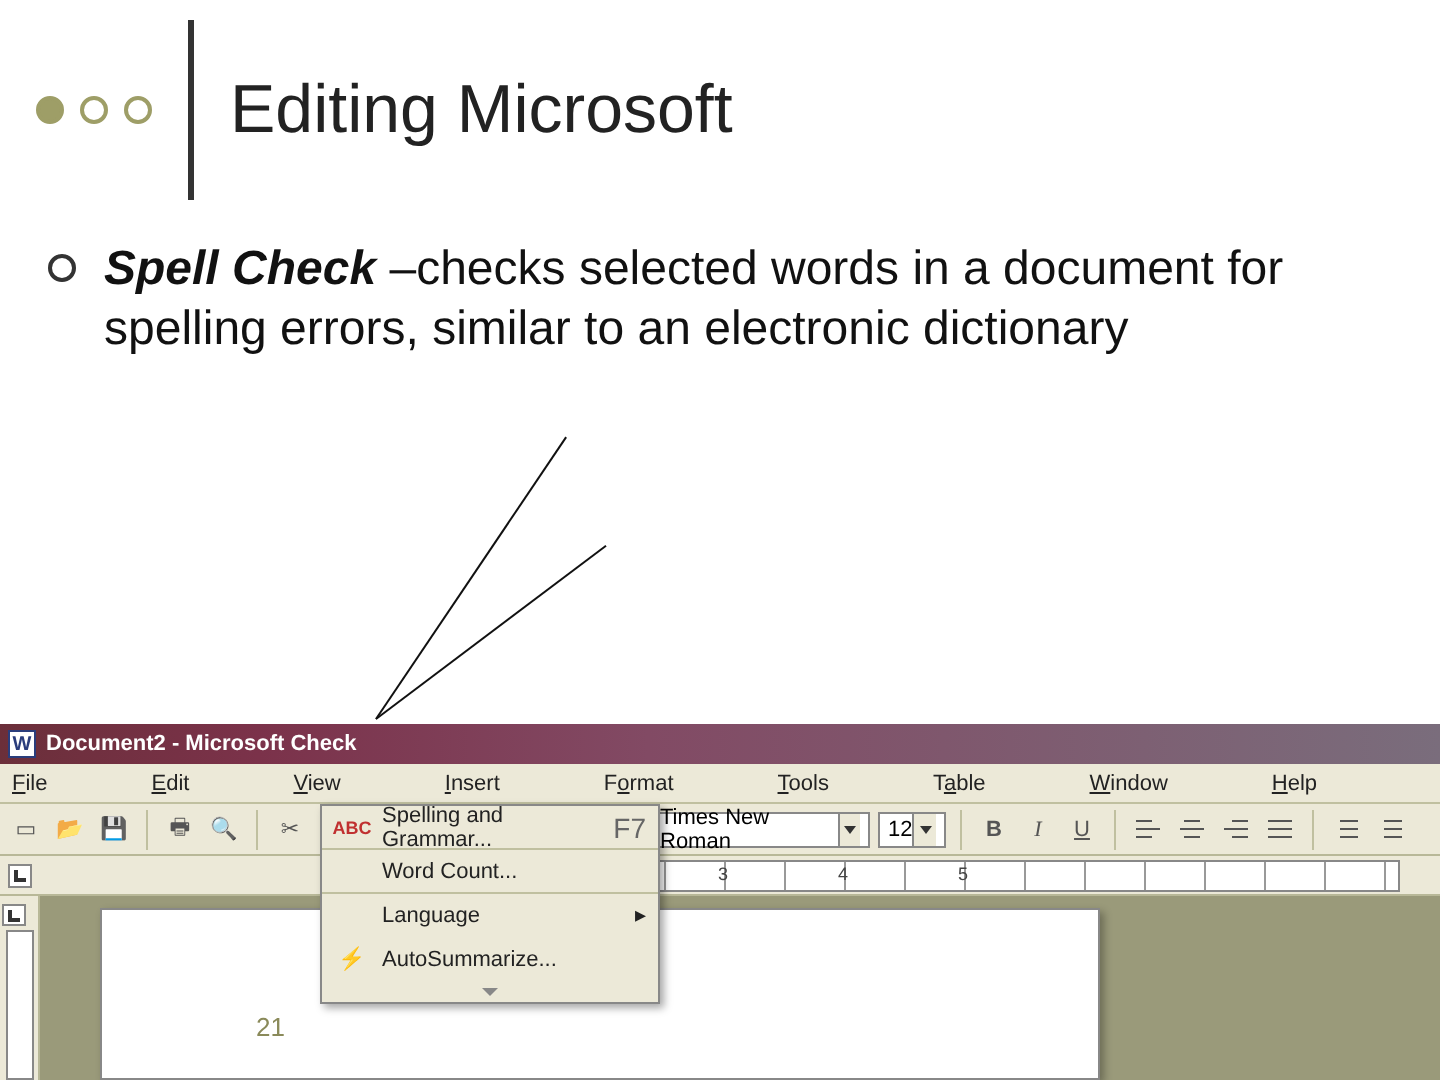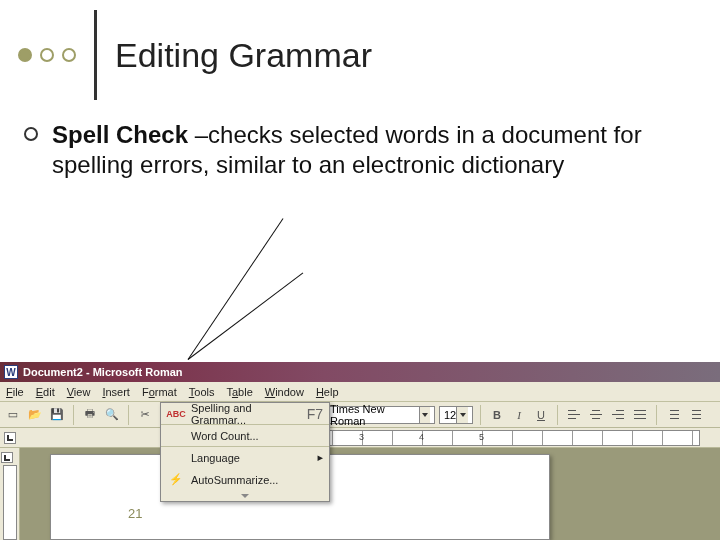--- a/index.html
+++ b/index.html
@@ -54,21 +54,21 @@
     flex: none;
     margin-top: 7px;
     margin-right: 14px;
   }
   .body-text {
     font-size: 24px;
     color: #111;
     line-height: 1.25;
     max-width: 590px;
   }
-  .body-text .bold-it { font-weight: bold; }
+  .body-text .bold-it { font-weight: bold; font-style: italic; }
   .page-num {
     position: absolute;
     left: 128px;
     top: 506px;
     font-size: 13px;
     color: #8a8a5a;
   }
   
   .ptr {
     position: absolute;
@@ -102,20 +102,21 @@
   }
   .menubar {
     background: #ece9d8;
     border-bottom: 1px solid #c0c0a0;
     height: 20px;
     display: flex;
     align-items: center;
     font-size: 11px;
     padding-left: 6px;
     color: #222;
+    gap: 40px;
   }
   .menubar span { margin-right: 12px; cursor: default; }
   .menubar span u { text-decoration: underline; }
   .toolbar-row {
     background: #ece9d8;
     height: 26px;
     border-bottom: 1px solid #b8b898;
     display: flex;
     align-items: center;
     padding-left: 4px;
@@ -220,37 +221,37 @@
 </head>
 <body>
 
 <div class="slide-header">
   <div class="dots">
     <div class="dot filled"></div>
     <div class="dot"></div>
     <div class="dot"></div>
   </div>
   <div class="vline"></div>
-  <div class="title">Editing Grammar</div>
+  <div class="title">Editing Microsoft</div>
 </div>
 
 <div class="content-row">
   <div class="bullet-ring"></div>
   <div class="body-text">
     <span class="bold-it">Spell Check</span><span> –checks selected words in a document for spelling errors, similar to an electronic dictionary</span>
   </div>
 </div>
 
 <div class="ptr a"></div>
 <div class="ptr b"></div>
 
 <div class="word-area">
   <div class="titlebar">
     <span class="app-icon">W</span>
-    <span>Document2 - Microsoft Roman</span>
+    <span>Document2 - Microsoft Check</span>
   </div>
   <div class="menubar">
     <span><u>F</u>ile</span>
     <span><u>E</u>dit</span>
     <span><u>V</u>iew</span>
     <span><u>I</u>nsert</span>
     <span>F<u>o</u>rmat</span>
     <span><u>T</u>ools</span>
     <span>T<u>a</u>ble</span>
     <span><u>W</u>indow</span>

